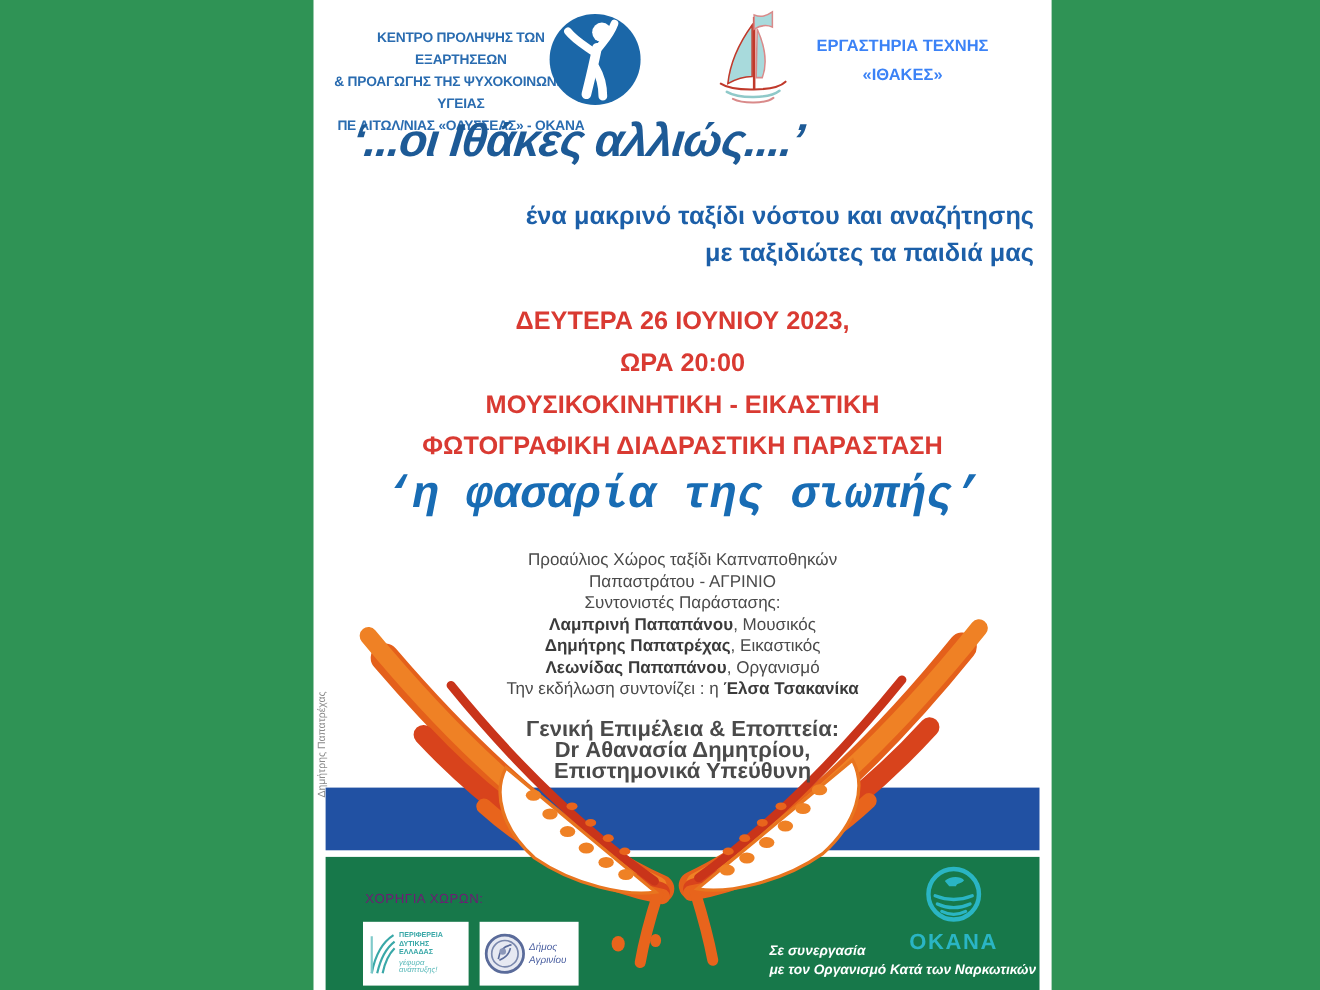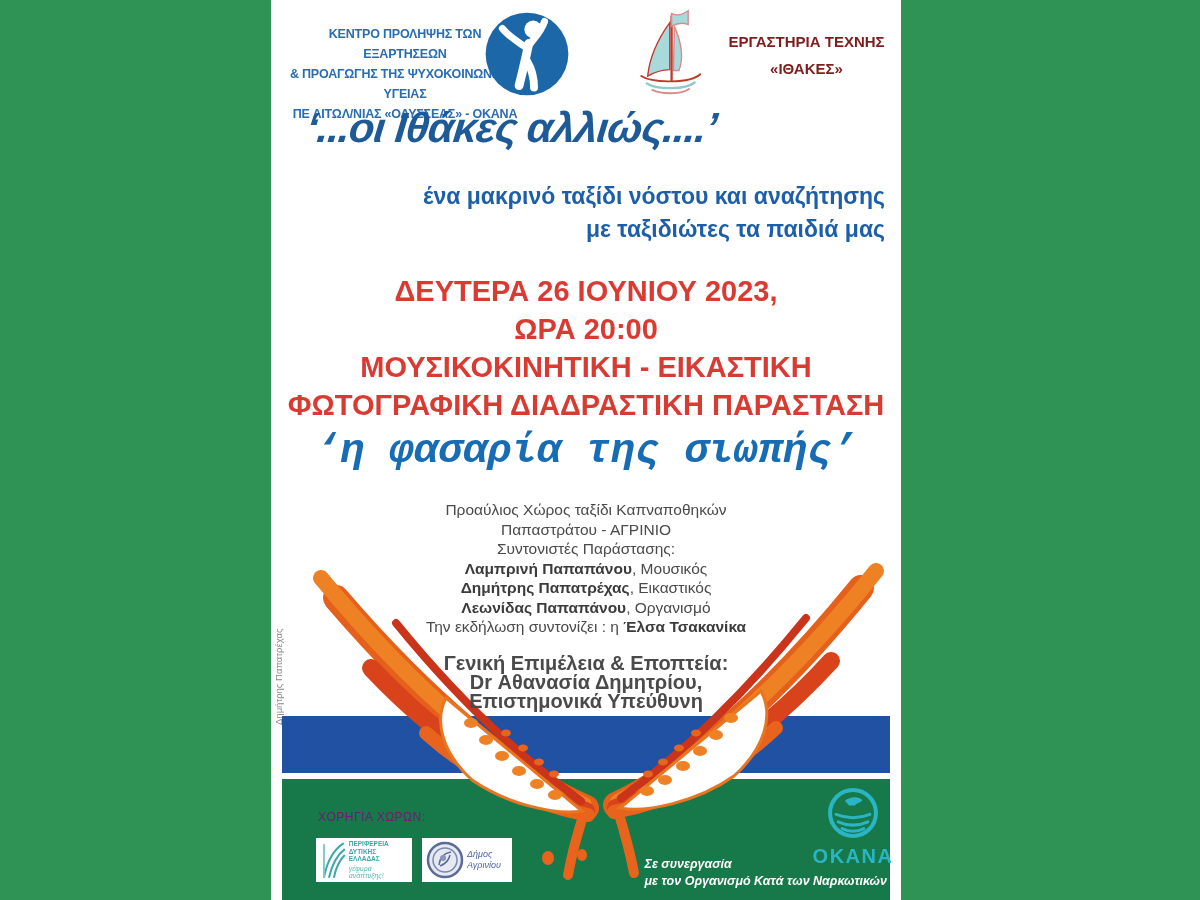--- a/index.html
+++ b/index.html
@@ -1,53 +1,53 @@
 <!DOCTYPE html>
 <html><head>
 <meta charset="utf-8">
 <style>
   html,body{margin:0;padding:0;}
   body{width:1200px;height:900px;position:relative;overflow:hidden;background:#2f9355;
        font-family:"Liberation Sans",sans-serif;}
-  .poster{position:absolute;left:271px;top:0;width:630px;height:900px;background:#ffffff;}
+  .poster{position:absolute;left:285px;top:0;width:630px;height:900px;background:#ffffff;padding-left:41px;}
 
   .org-block{position:absolute;left:16px;top:24px;width:236px;text-align:center;
     color:#2a6cb0;font-weight:bold;font-size:12.5px;line-height:20px;letter-spacing:-0.2px;z-index:3;}
   .person-logo{position:absolute;left:212px;top:10px;width:88px;height:88px;z-index:3;}
   .sail-logo{position:absolute;left:350px;top:6px;width:92px;height:96px;z-index:3;}
   .workshop-block{position:absolute;left:448px;top:28px;width:175px;text-align:center;
-    color:#7f1d1d;font-weight:bold;font-size:15px;line-height:27px;z-index:3;}
+    color:#3b82f6;font-weight:bold;font-size:15px;line-height:27px;z-index:3;}
 
   .script-title{position:absolute;left:8px;top:104px;width:465px;text-align:center;
     color:#1d5a96;font-size:42px;font-weight:bold;font-style:italic;
     transform:skewX(-6deg);letter-spacing:-1px;z-index:3;}
   .subtitle{position:absolute;right:16px;top:180px;text-align:right;color:#1c5fa8;
     font-size:23px;font-weight:bold;line-height:33px;z-index:3;}
 
   .event-block{position:absolute;left:0;top:272px;width:100%;text-align:center;
-    color:#d93a32;font-weight:bold;font-size:29px;line-height:38px;z-index:3;}
+    color:#d93a32;font-weight:bold;font-size:23px;line-height:38px;z-index:3;}
   .main-title{position:absolute;left:0;top:428px;width:100%;text-align:center;
     color:#186cb4;font-size:41px;font-weight:bold;font-style:italic;z-index:3;font-family:Liberation Mono, monospace;}
 
   .info-block{position:absolute;left:0;top:500px;width:100%;text-align:center;
     color:#4a4a4a;font-size:15.5px;line-height:19.5px;z-index:4;}
   .info-block .b{font-weight:bold;color:#3b3b3b;}
   .supervision{position:absolute;left:0;top:654px;width:100%;text-align:center;
     color:#4a4a4a;font-weight:bold;font-size:20px;line-height:19px;z-index:4;}
 
   .credit-vertical{position:absolute;left:2px;top:610px;height:115px;
     writing-mode:vertical-rl;transform:rotate(180deg);font-size:9.5px;color:#8a8a8a;z-index:4;}
 
   .band-blue{position:absolute;left:11px;right:11px;top:716px;height:57px;background:#2151a3;z-index:1;}
   .band-green{position:absolute;left:11px;right:11px;top:779px;bottom:0;background:#17784a;z-index:1;}
   .wings{position:absolute;left:5px;top:543px;width:620px;height:345px;z-index:2;}
 
   .sponsors-heading{position:absolute;left:47px;top:810px;color:#701a75;font-weight:normal;
     font-size:12px;letter-spacing:0.5px;z-index:4;}
-  .card{position:absolute;top:838px;height:44px;background:#fff;z-index:4;display:flex;
+  .card{position:absolute;top:838px;height:58px;background:#fff;z-index:4;display:flex;
     align-items:center;box-sizing:border-box;padding:2px 4px;gap:3px;}
   .card1{left:45px;width:96px;}
   .card2{left:151px;width:90px;}
   .card1 .txt{color:#3aa8a8;font-size:6.5px;font-weight:bold;line-height:7.5px;text-align:left;}
   .card1 .slogan{color:#57b8b8;font-size:7px;font-style:italic;font-weight:normal;margin-top:2px;}
   .card2 .txt{color:#4a5fa0;font-size:9px;font-style:italic;line-height:11px;text-align:left;}
 
   .okana{position:absolute;left:540px;top:786px;width:84px;text-align:center;z-index:4;}
   .okana-label{color:#2ab5c4;font-weight:bold;font-size:20px;letter-spacing:1.5px;margin-top:1px;}
   .collab{position:absolute;right:14px;top:856px;text-align:left;color:#ffffff;

